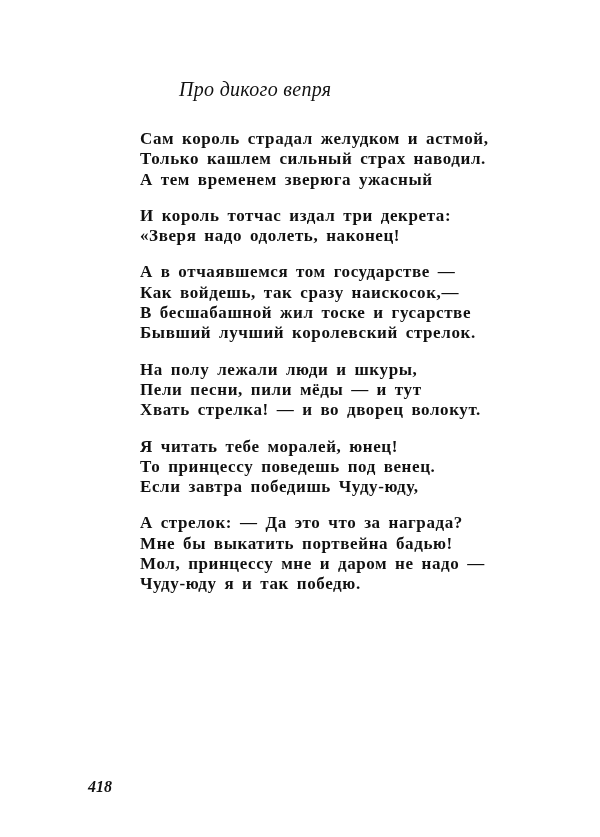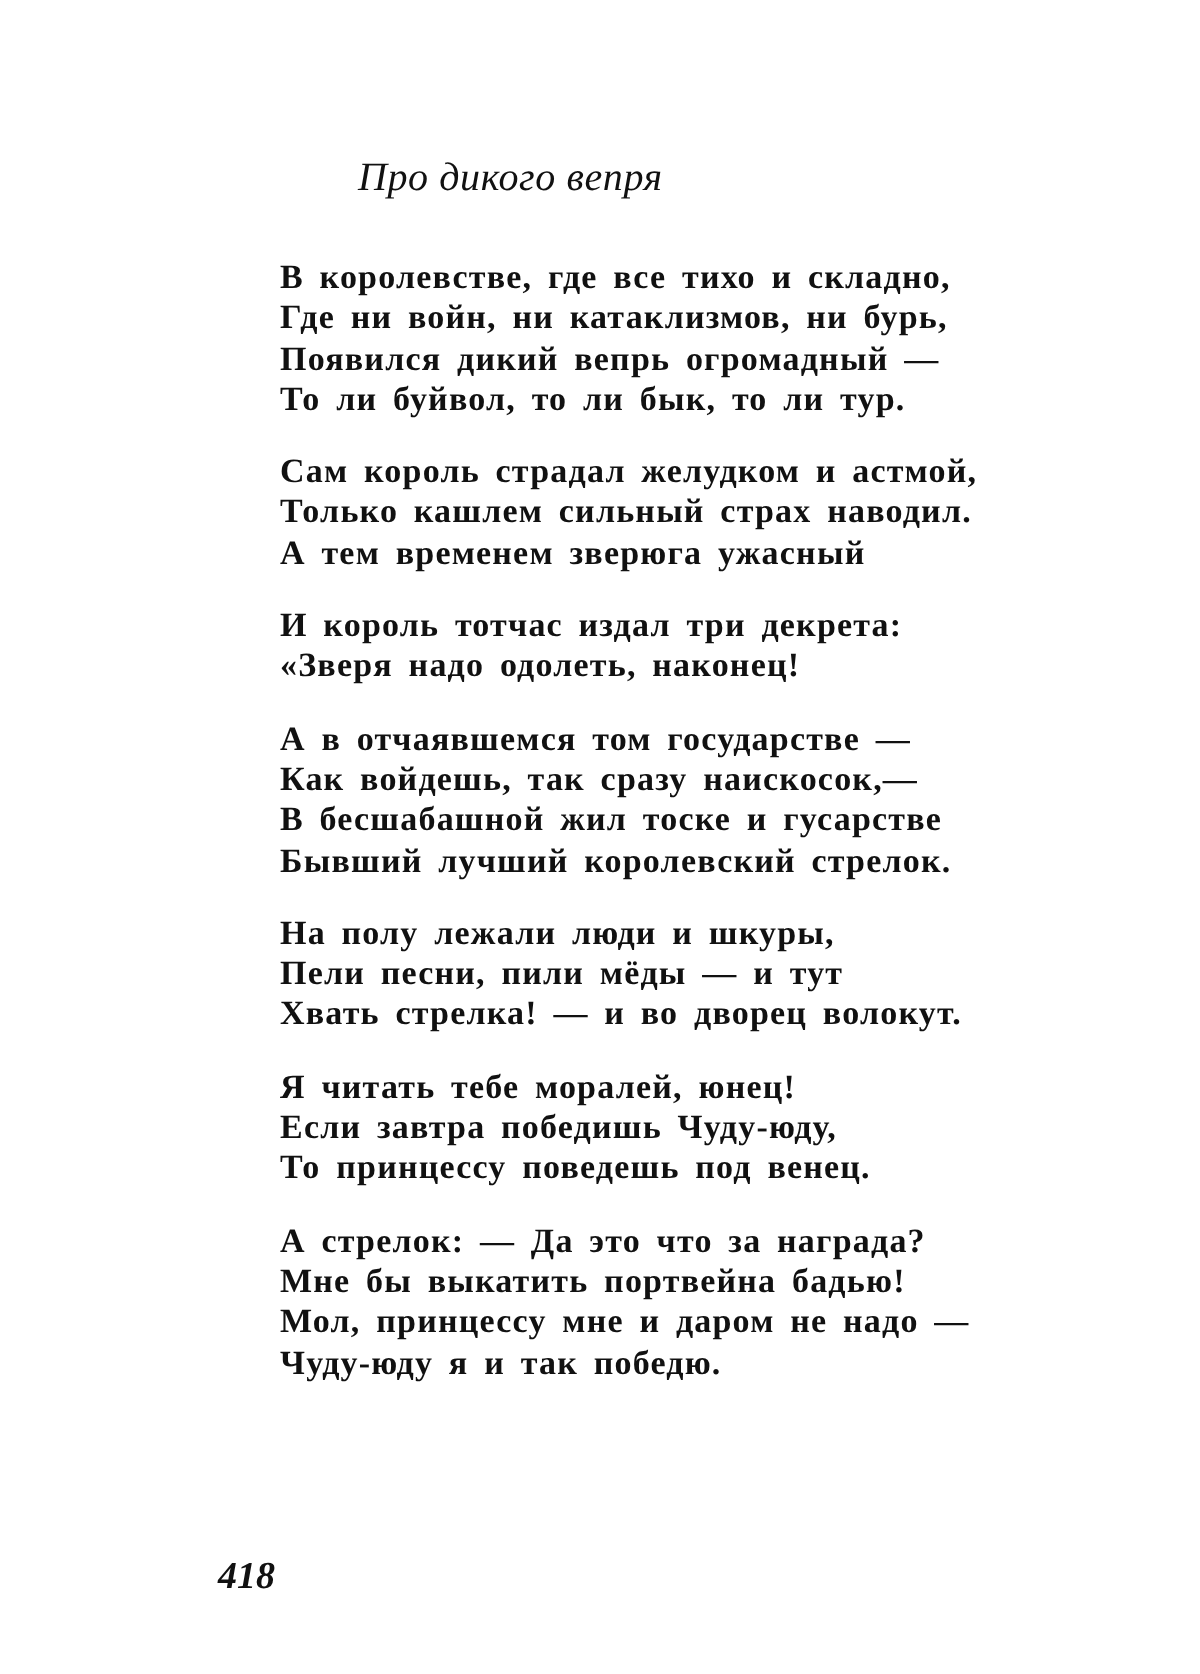--- a/index.html
+++ b/index.html
@@ -4,35 +4,29 @@
   <style>
     html, body { margin: 0; padding: 0; background: #ffffff; }
     body { width: 600px; height: 837px; position: relative; overflow: hidden;
            font-family: "Liberation Serif", "DejaVu Serif", serif; color: #111; }
     .title { position: absolute; left: 140px; top: 78px; font-size: 20px;
              font-style: italic; font-weight: normal; letter-spacing: 0.3px; margin-left: 39px; }
     .poem { position: absolute; left: 140px; top: 129px; width: 380px; }
     .stanza { margin-bottom: 16px; }
     .line { font-size: 17px; line-height: 20.3px; font-weight: bold;
             letter-spacing: 0.6px; word-spacing: 3px; white-space: nowrap; }
-    .page-number { position: absolute; left: 109px; top: 778px; font-size: 19px;
+    .page-number { position: absolute; left: 88px; top: 778px; font-size: 16px;
                    font-style: italic; font-weight: bold; }
   </style>
 </head>
 <body>
 
 <div class="title">Про дикого вепря</div>
 
 <div class="poem">
-  <div class="stanza">
-    <div class="line">В королевстве, где все тихо и складно,</div>
-    <div class="line">Где ни войн, ни катаклизмов, ни бурь,</div>
-    <div class="line">Появился дикий вепрь огромадный —</div>
-    <div class="line">То ли буйвол, то ли бык, то ли тур.</div>
-  </div>
   <div class="stanza">
     <div class="line">Сам король страдал желудком и астмой,</div>
     <div class="line">Только кашлем сильный страх наводил.</div>
     <div class="line">А тем временем зверюга ужасный</div>
   </div>
   <div class="stanza">
     <div class="line">И король тотчас издал три декрета:</div>
     <div class="line">«Зверя надо одолеть, наконец!</div>
   </div>
   <div class="stanza">
@@ -41,22 +35,22 @@
     <div class="line">В бесшабашной жил тоске и гусарстве</div>
     <div class="line">Бывший лучший королевский стрелок.</div>
   </div>
   <div class="stanza">
     <div class="line">На полу лежали люди и шкуры,</div>
     <div class="line">Пели песни, пили мёды — и тут</div>
     <div class="line">Хвать стрелка! — и во дворец волокут.</div>
   </div>
   <div class="stanza">
     <div class="line">Я читать тебе моралей, юнец!</div>
+    <div class="line">То принцессу поведешь под венец.</div>
     <div class="line">Если завтра победишь Чуду-юду,</div>
-    <div class="line">То принцессу поведешь под венец.</div>
   </div>
   <div class="stanza">
     <div class="line">А стрелок: — Да это что за награда?</div>
     <div class="line">Мне бы выкатить портвейна бадью!</div>
     <div class="line">Мол, принцессу мне и даром не надо —</div>
     <div class="line">Чуду-юду я и так победю.</div>
   </div>
 </div>
 
 <div class="page-number">418</div>

